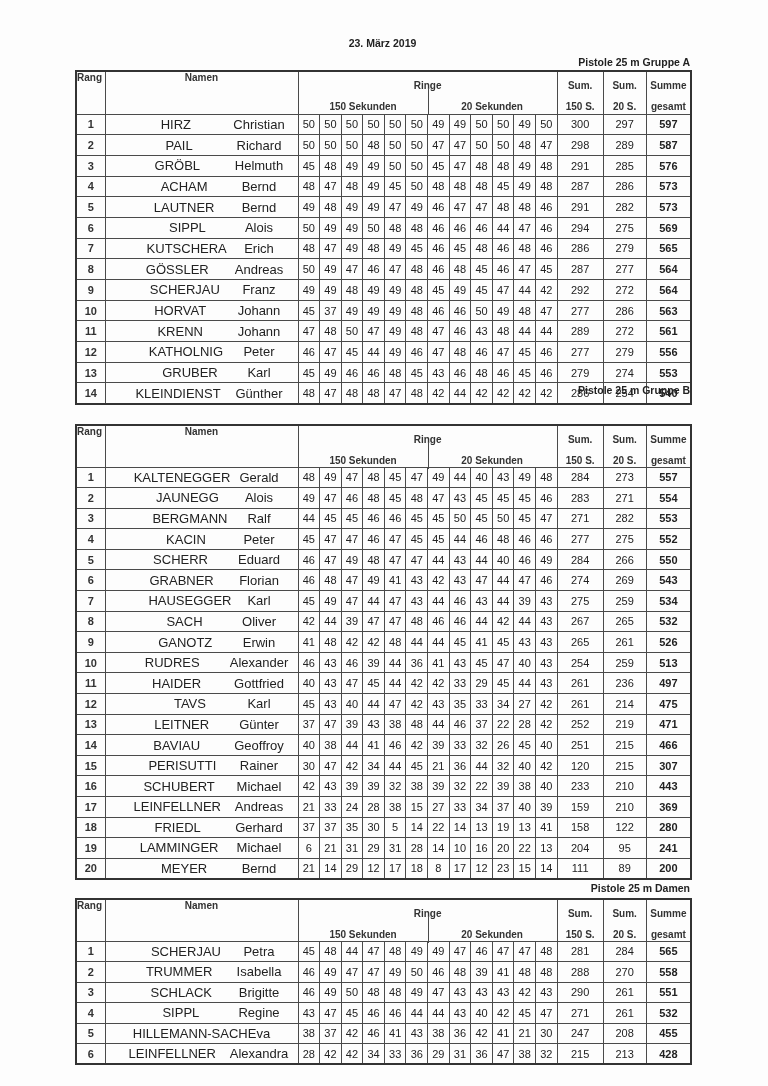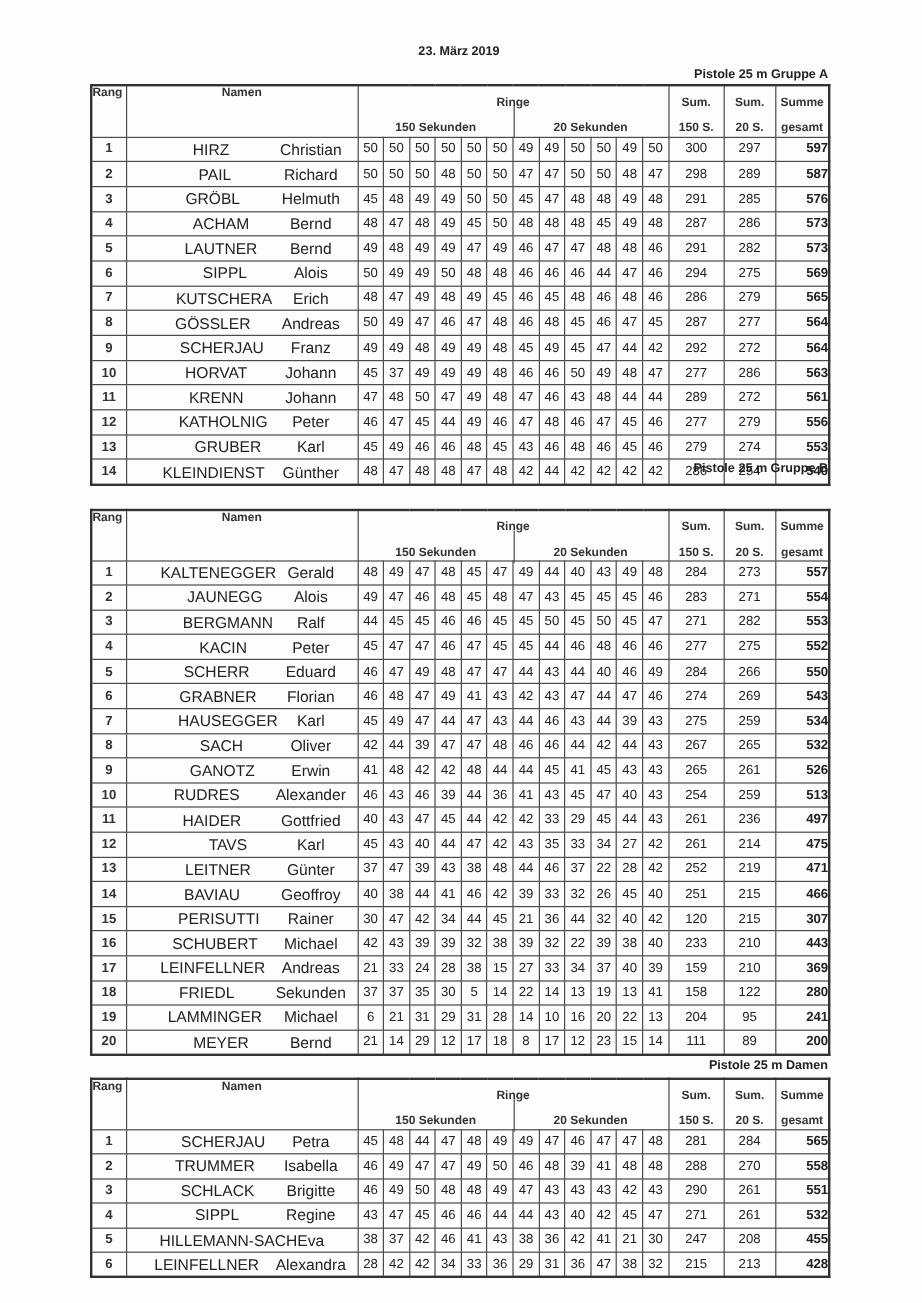--- a/index.html
+++ b/index.html
@@ -24,21 +24,21 @@
   .ringe-sub { display:flex; padding-top:9px; }
   .ringe-sub span { flex:1; text-align:center; }
   .ringe-div { position:absolute; left:50%; top:16px; bottom:-3px; border-left:1px solid #4a4a4a; }
   td.rang { text-align:center; font-size:11px; font-weight:bold; color:#333; }
   td.name { font-size:13px; padding-left:3px; text-align:center; }
   td.name .surname { display:inline-block; min-width:115px; }
   td.sc { text-align:center; font-size:11px; border-left:1px dotted #555; border-right:1px dotted #555; }
   td.sc.first { border-left:1px solid #4a4a4a; }
   td.sc.last { border-right:1px solid #4a4a4a; }
   td.sum { text-align:center; font-size:11px; }
-  td.total { text-align:right; font-size:11px; font-weight:bold; }
+  td.total { text-align:center; font-size:11px; font-weight:bold; }
   #tA { top:70px; } #tA thead tr { height:43px; } #tA tbody tr { height:20.7px; }
   #tB { top:424px; } #tB thead tr { height:42px; } #tB tbody tr { height:20.6px; }
   #tC { top:898px; } #tC thead tr { height:42px; } #tC tbody tr { height:20.5px; }
 </style>
 </head>
 <body>
 
 <div class="date">23. März 2019</div>
 
 <div class="sec-title" style="top:56px;">Pistole 25 m Gruppe A</div>
@@ -728,21 +728,21 @@
         <td class="sc">34</td>
         <td class="sc">37</td>
         <td class="sc">40</td>
         <td class="sc last">39</td>
         <td class="sum">159</td>
         <td class="sum">210</td>
         <td class="total">369</td>
       </tr>
       <tr>
         <td class="rang">18</td>
-        <td class="name"><span class="surname">FRIEDL</span><span class="firstname">Sekunden</span></td>
+        <td class="name"><span class="surname">FRIEDL</span><span class="firstname">Gerhard</span></td>
         <td class="sc first">37</td>
         <td class="sc">37</td>
         <td class="sc">35</td>
         <td class="sc">30</td>
         <td class="sc">5</td>
         <td class="sc">14</td>
         <td class="sc">22</td>
         <td class="sc">14</td>
         <td class="sc">13</td>
         <td class="sc">19</td>

